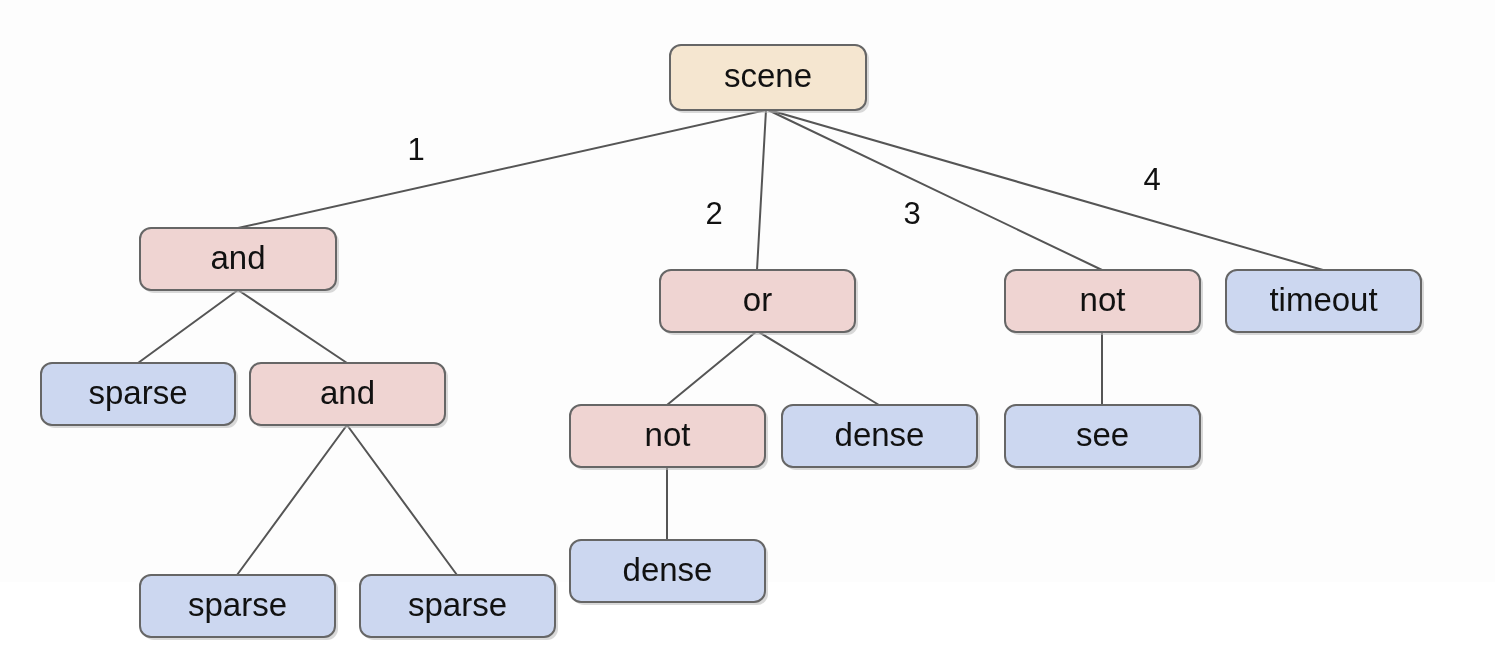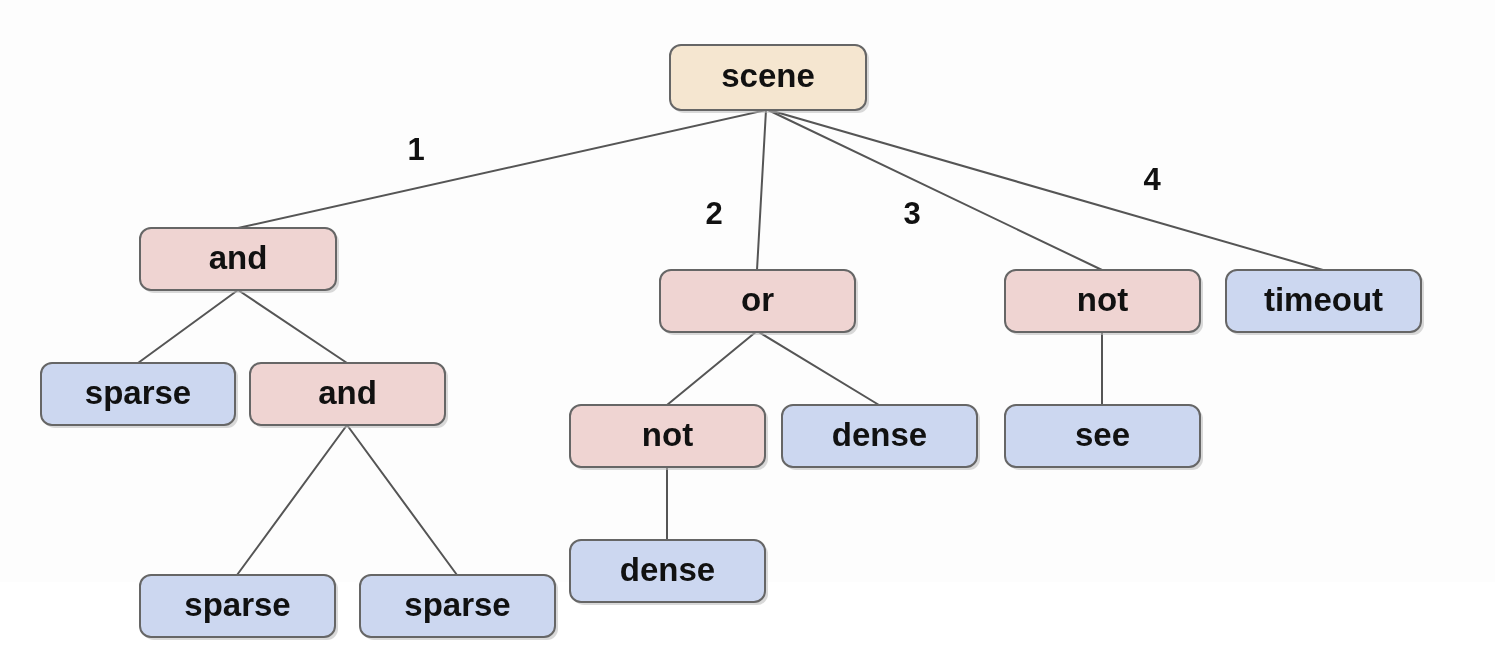--- a/index.html
+++ b/index.html
@@ -11,21 +11,20 @@
     width: 1495px;
     height: 662px;
     overflow: hidden;
     font-family: "Liberation Sans", sans-serif;
   }
   #diagram-root {
     position: relative;
     width: 1495px;
     height: 582px;
     background: #fdfdfd;
-    font-weight: bold;
   }
   svg#tree-svg {
     position: absolute;
     left: 0;
     top: 0;
     width: 1495px;
     height: 662px;
   }
   .edge-line {
     stroke: #555555;

